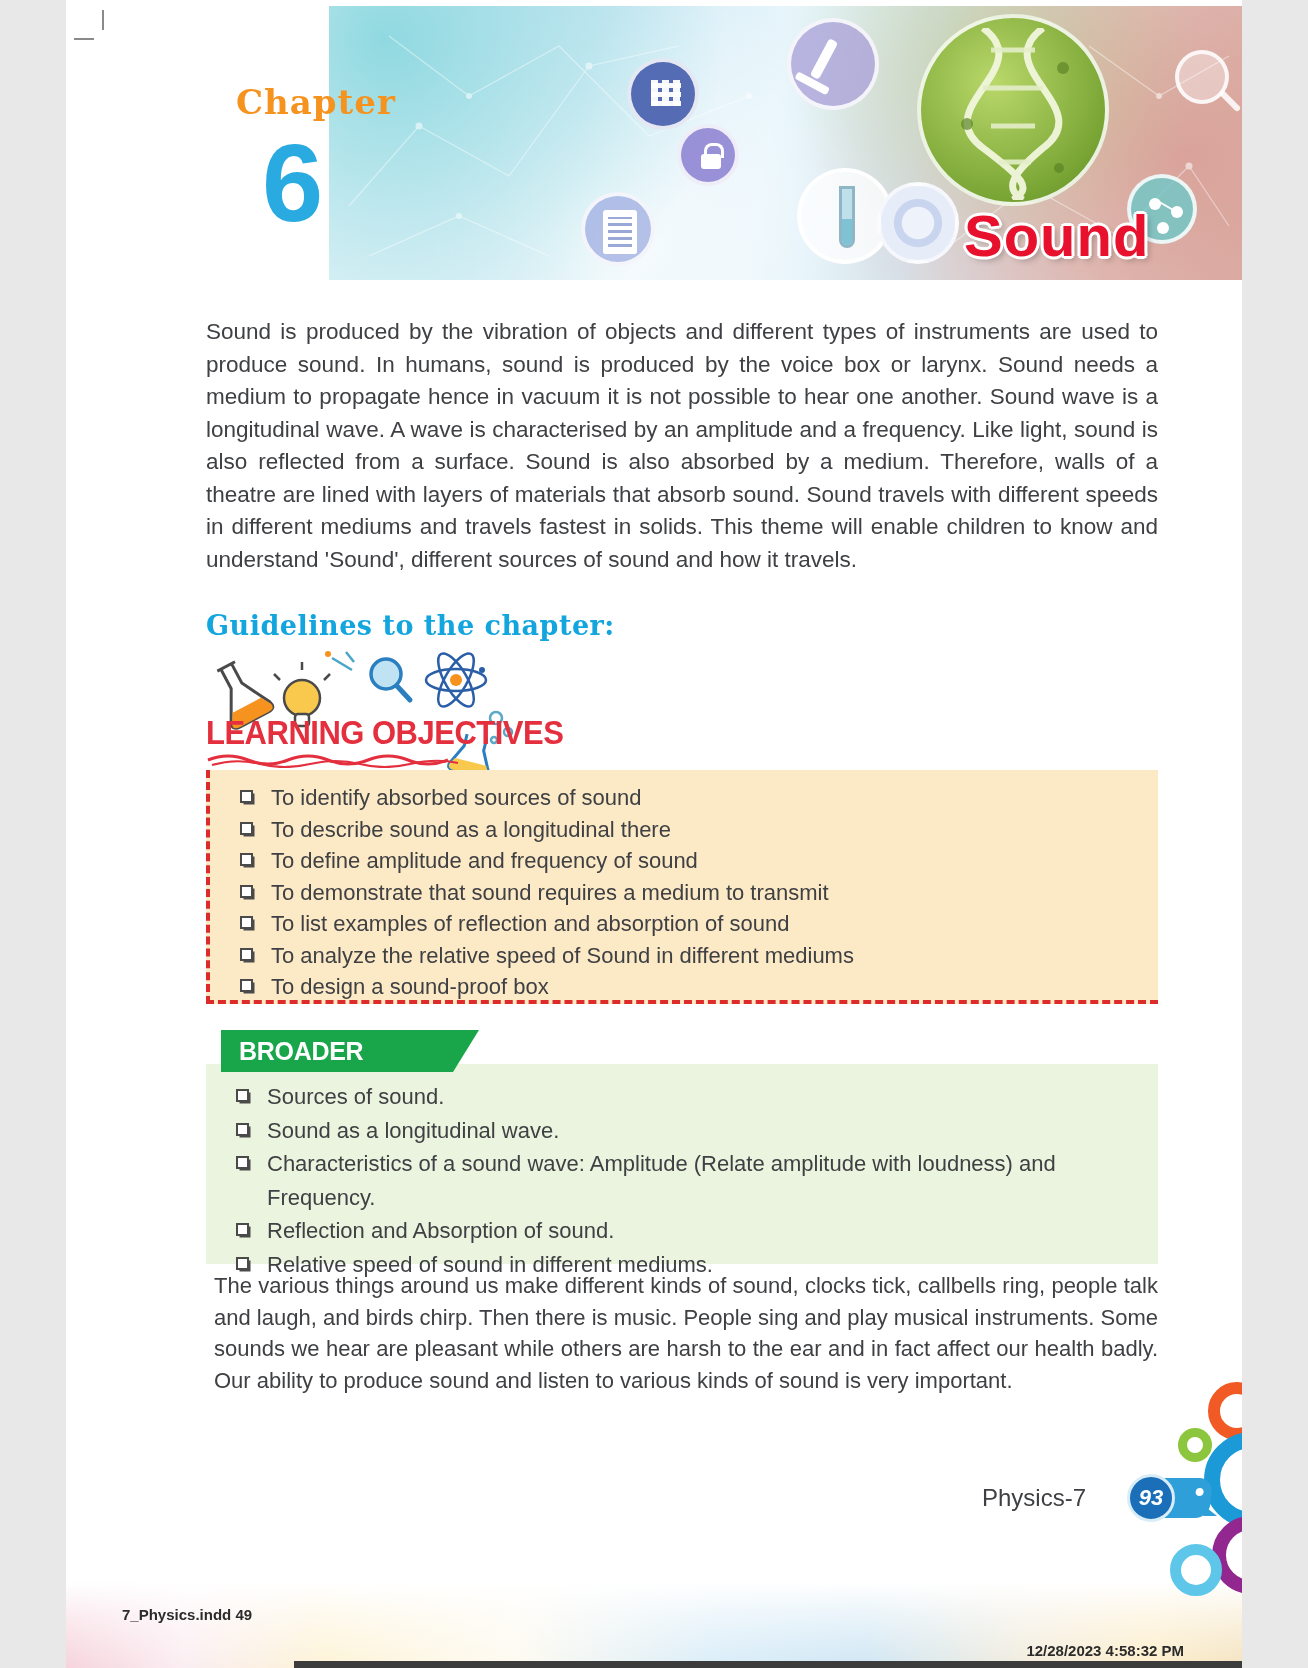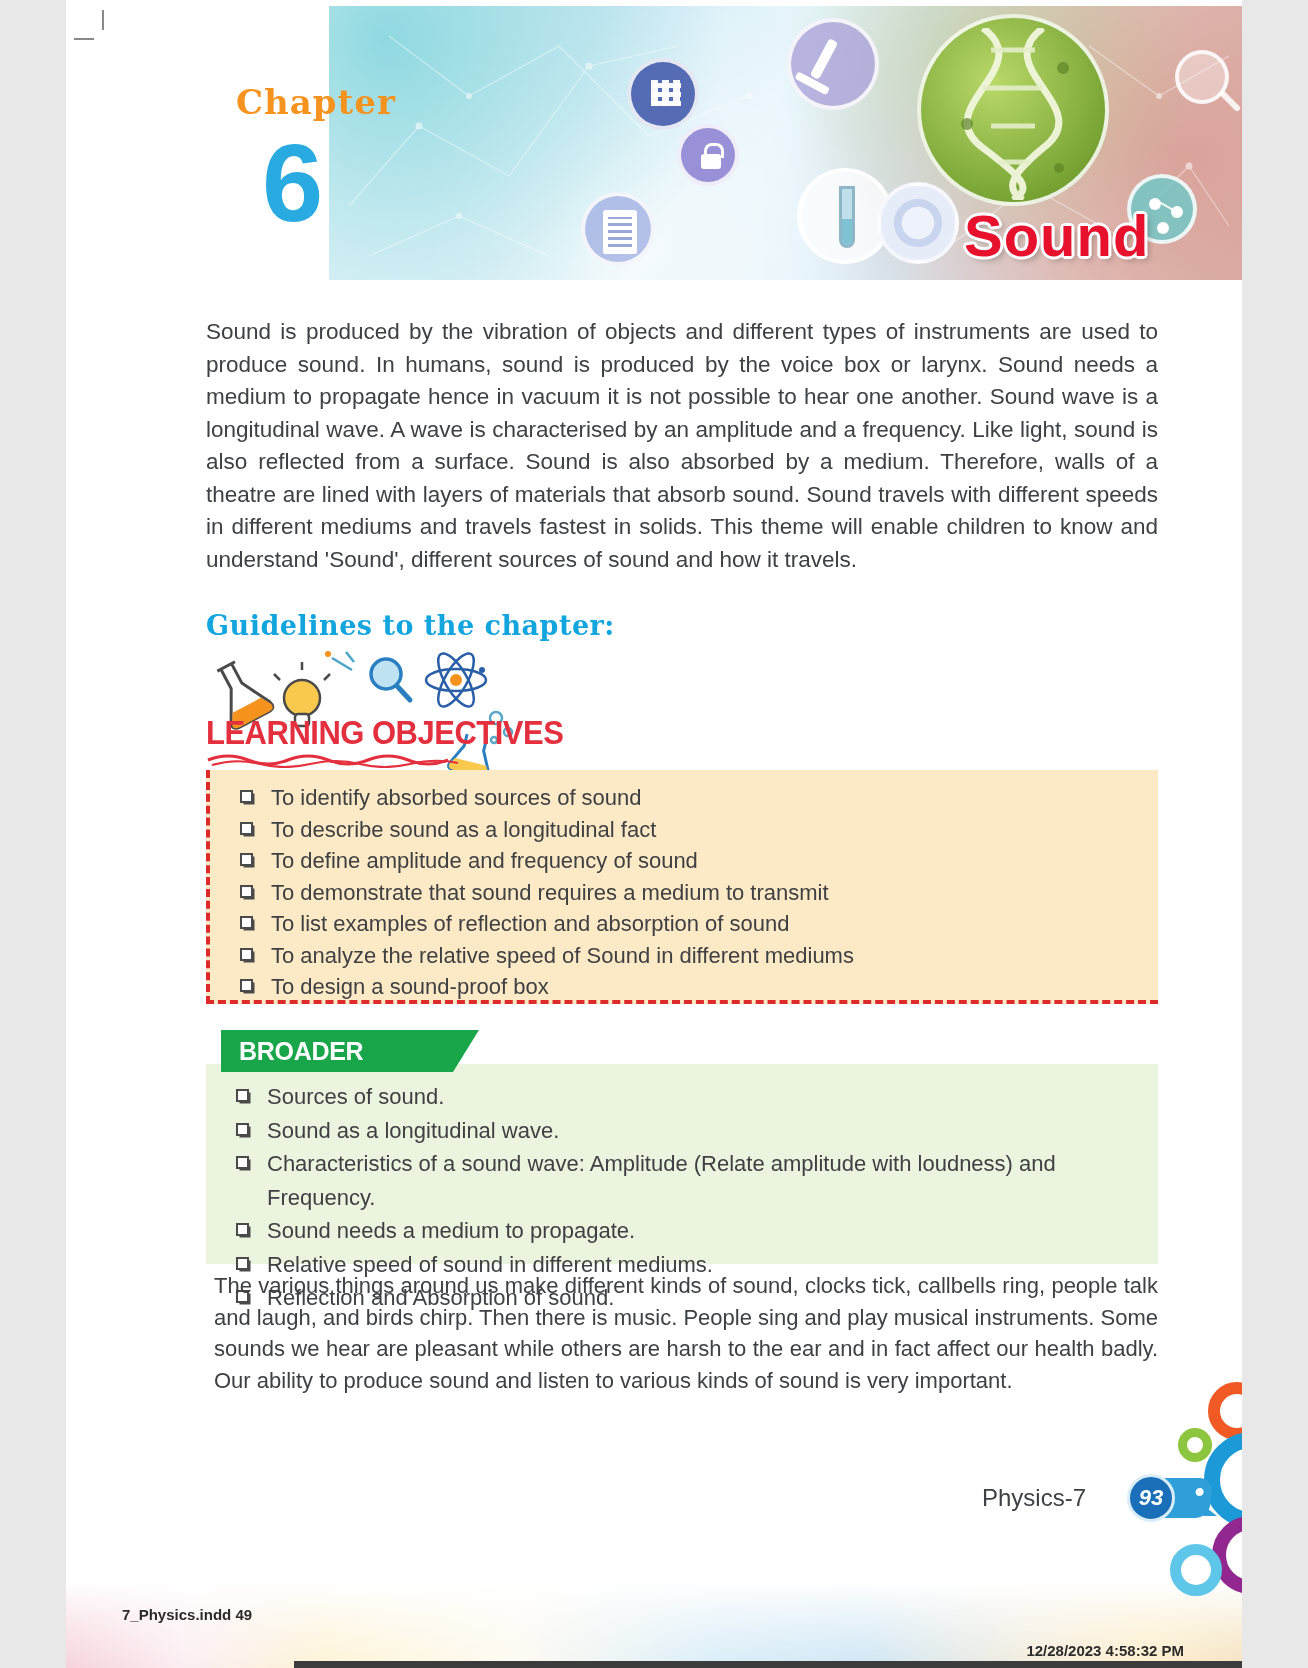--- a/index.html
+++ b/index.html
@@ -269,21 +269,21 @@
     <path d="M6,13 Q30,6 54,12 T104,12 T154,12 T204,12 T252,11" fill="none" stroke="#E4303E" stroke-width="2.2"></path>
   </svg>
 
   <ul class="lo-box">
     <li class="chk-item">
         <span class="chk"></span>
         <span>To identify absorbed sources of sound</span>
       </li>
     <li class="chk-item">
         <span class="chk"></span>
-        <span>To describe sound as a longitudinal fact</span>
+        <span>To describe sound as a longitudinal there</span>
       </li>
     <li class="chk-item">
         <span class="chk"></span>
         <span>To define amplitude and frequency of sound</span>
       </li>
     <li class="chk-item">
         <span class="chk"></span>
         <span>To demonstrate that sound requires a medium to transmit</span>
       </li>
     <li class="chk-item">
@@ -309,29 +309,25 @@
     <li class="chk-item">
         <span class="chk"></span>
         <span>Sound as a longitudinal wave.</span>
       </li>
     <li class="chk-item">
         <span class="chk"></span>
         <span>Characteristics of a sound wave: Amplitude (Relate amplitude with loudness) and Frequency.</span>
       </li>
     <li class="chk-item">
         <span class="chk"></span>
-        <span>Sound needs a medium to propagate.</span>
+        <span>Reflection and Absorption of sound.</span>
       </li>
     <li class="chk-item">
         <span class="chk"></span>
         <span>Relative speed of sound in different mediums.</span>
-      </li>
-    <li class="chk-item">
-        <span class="chk"></span>
-        <span>Reflection and Absorption of sound.</span>
       </li>
   </ul>
 
   <p class="closing">The various things around us make different kinds of sound, clocks tick, callbells ring, people talk and laugh, and birds chirp. Then there is music. People sing and play musical instruments.  Some sounds we hear are pleasant while others are harsh to the ear and in fact affect our health badly.   Our ability to produce sound and listen to various kinds of sound is very important.</p>
 
   <div class="watercolor"></div>
 
   <div class="ring r1"></div>
   <div class="ring r2"></div>
   <div class="ring r3"></div>

